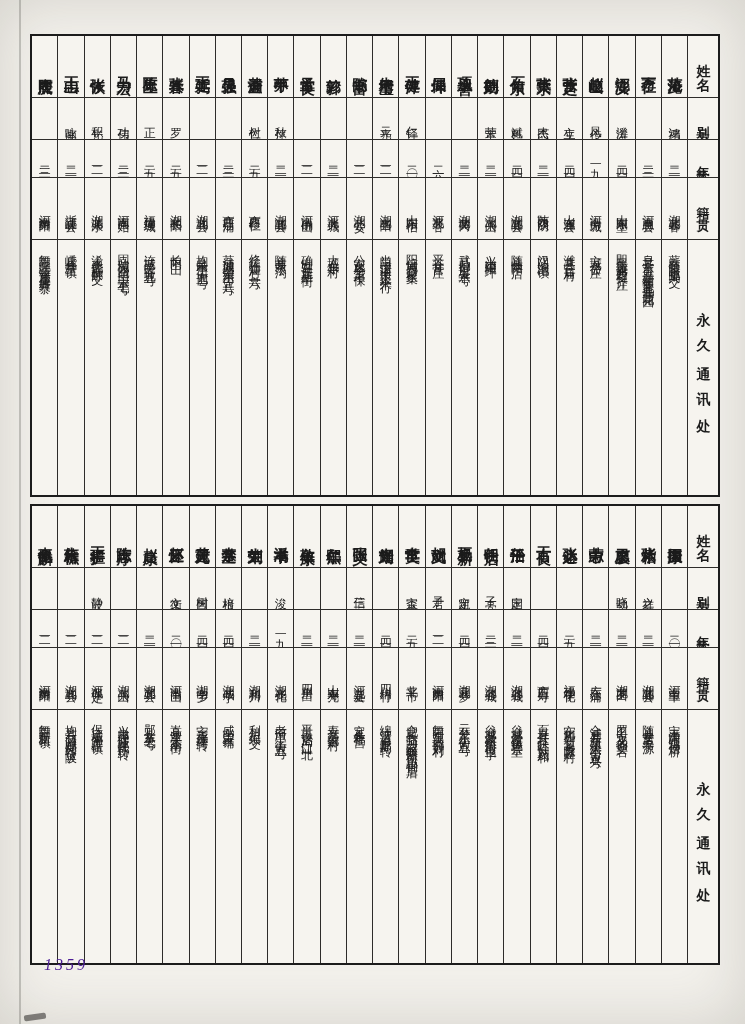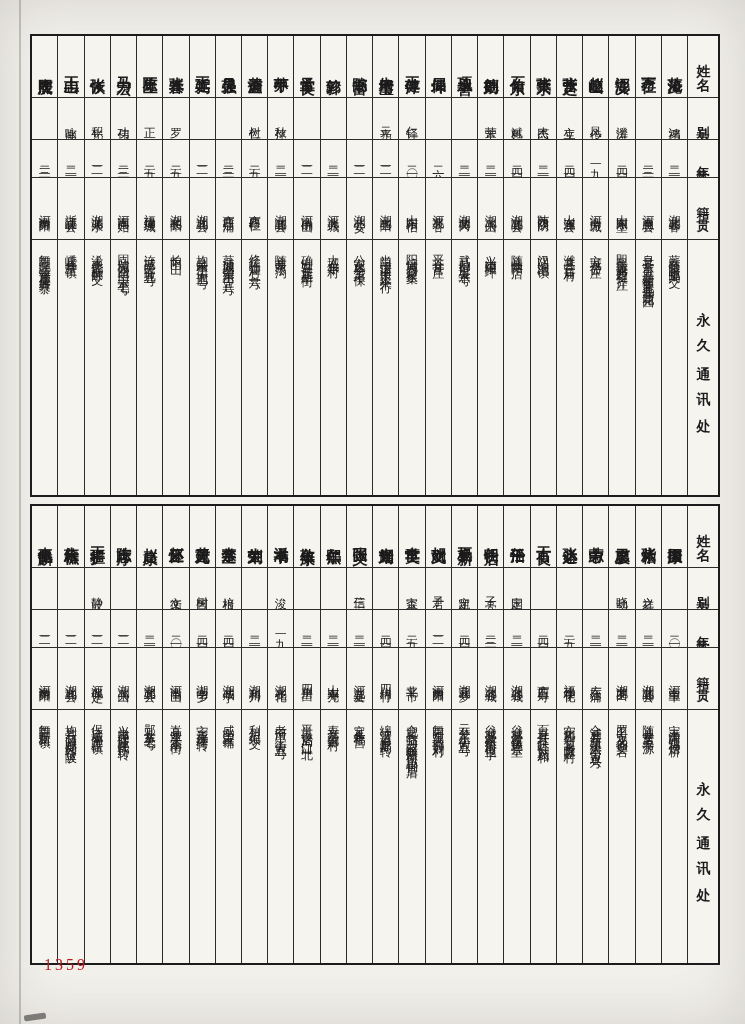--- a/index.html
+++ b/index.html
@@ -34,21 +34,21 @@
   .age .vtext{font-size:12px;letter-spacing:2px;}
   .origin .vtext{font-size:12px;letter-spacing:2px;}
   .addr .vtext{font-size:12px;letter-spacing:3px;}
   .header .vtext{font-weight:bold;}
   .header .name .vtext{font-size:14px;letter-spacing:14px;}
   .header .alias .vtext{font-size:13px;letter-spacing:3px;}
   .header .age .vtext{font-size:13px;letter-spacing:3px;}
   .header .origin .vtext{font-size:13px;letter-spacing:12px;}
   .header .addr{align-items:center;padding-top:0;}
   .header .addr .vtext{font-size:14px;letter-spacing:27px;}
-  .page-num{position:absolute;left:44px;top:956px;font-size:16px;letter-spacing:3px;color:#b91c1c;}
+  .page-num{position:absolute;left:44px;top:956px;font-size:16px;letter-spacing:3px;color:#4c1d95;font-style:italic;}
 </style>
 </head>
 <body>
 
 <div class="page">
   <div class="scan-line-left"></div>
   <div class="scan-speck"></div>
 
   <div class="table" id="table-top">
     <div class="col header">

